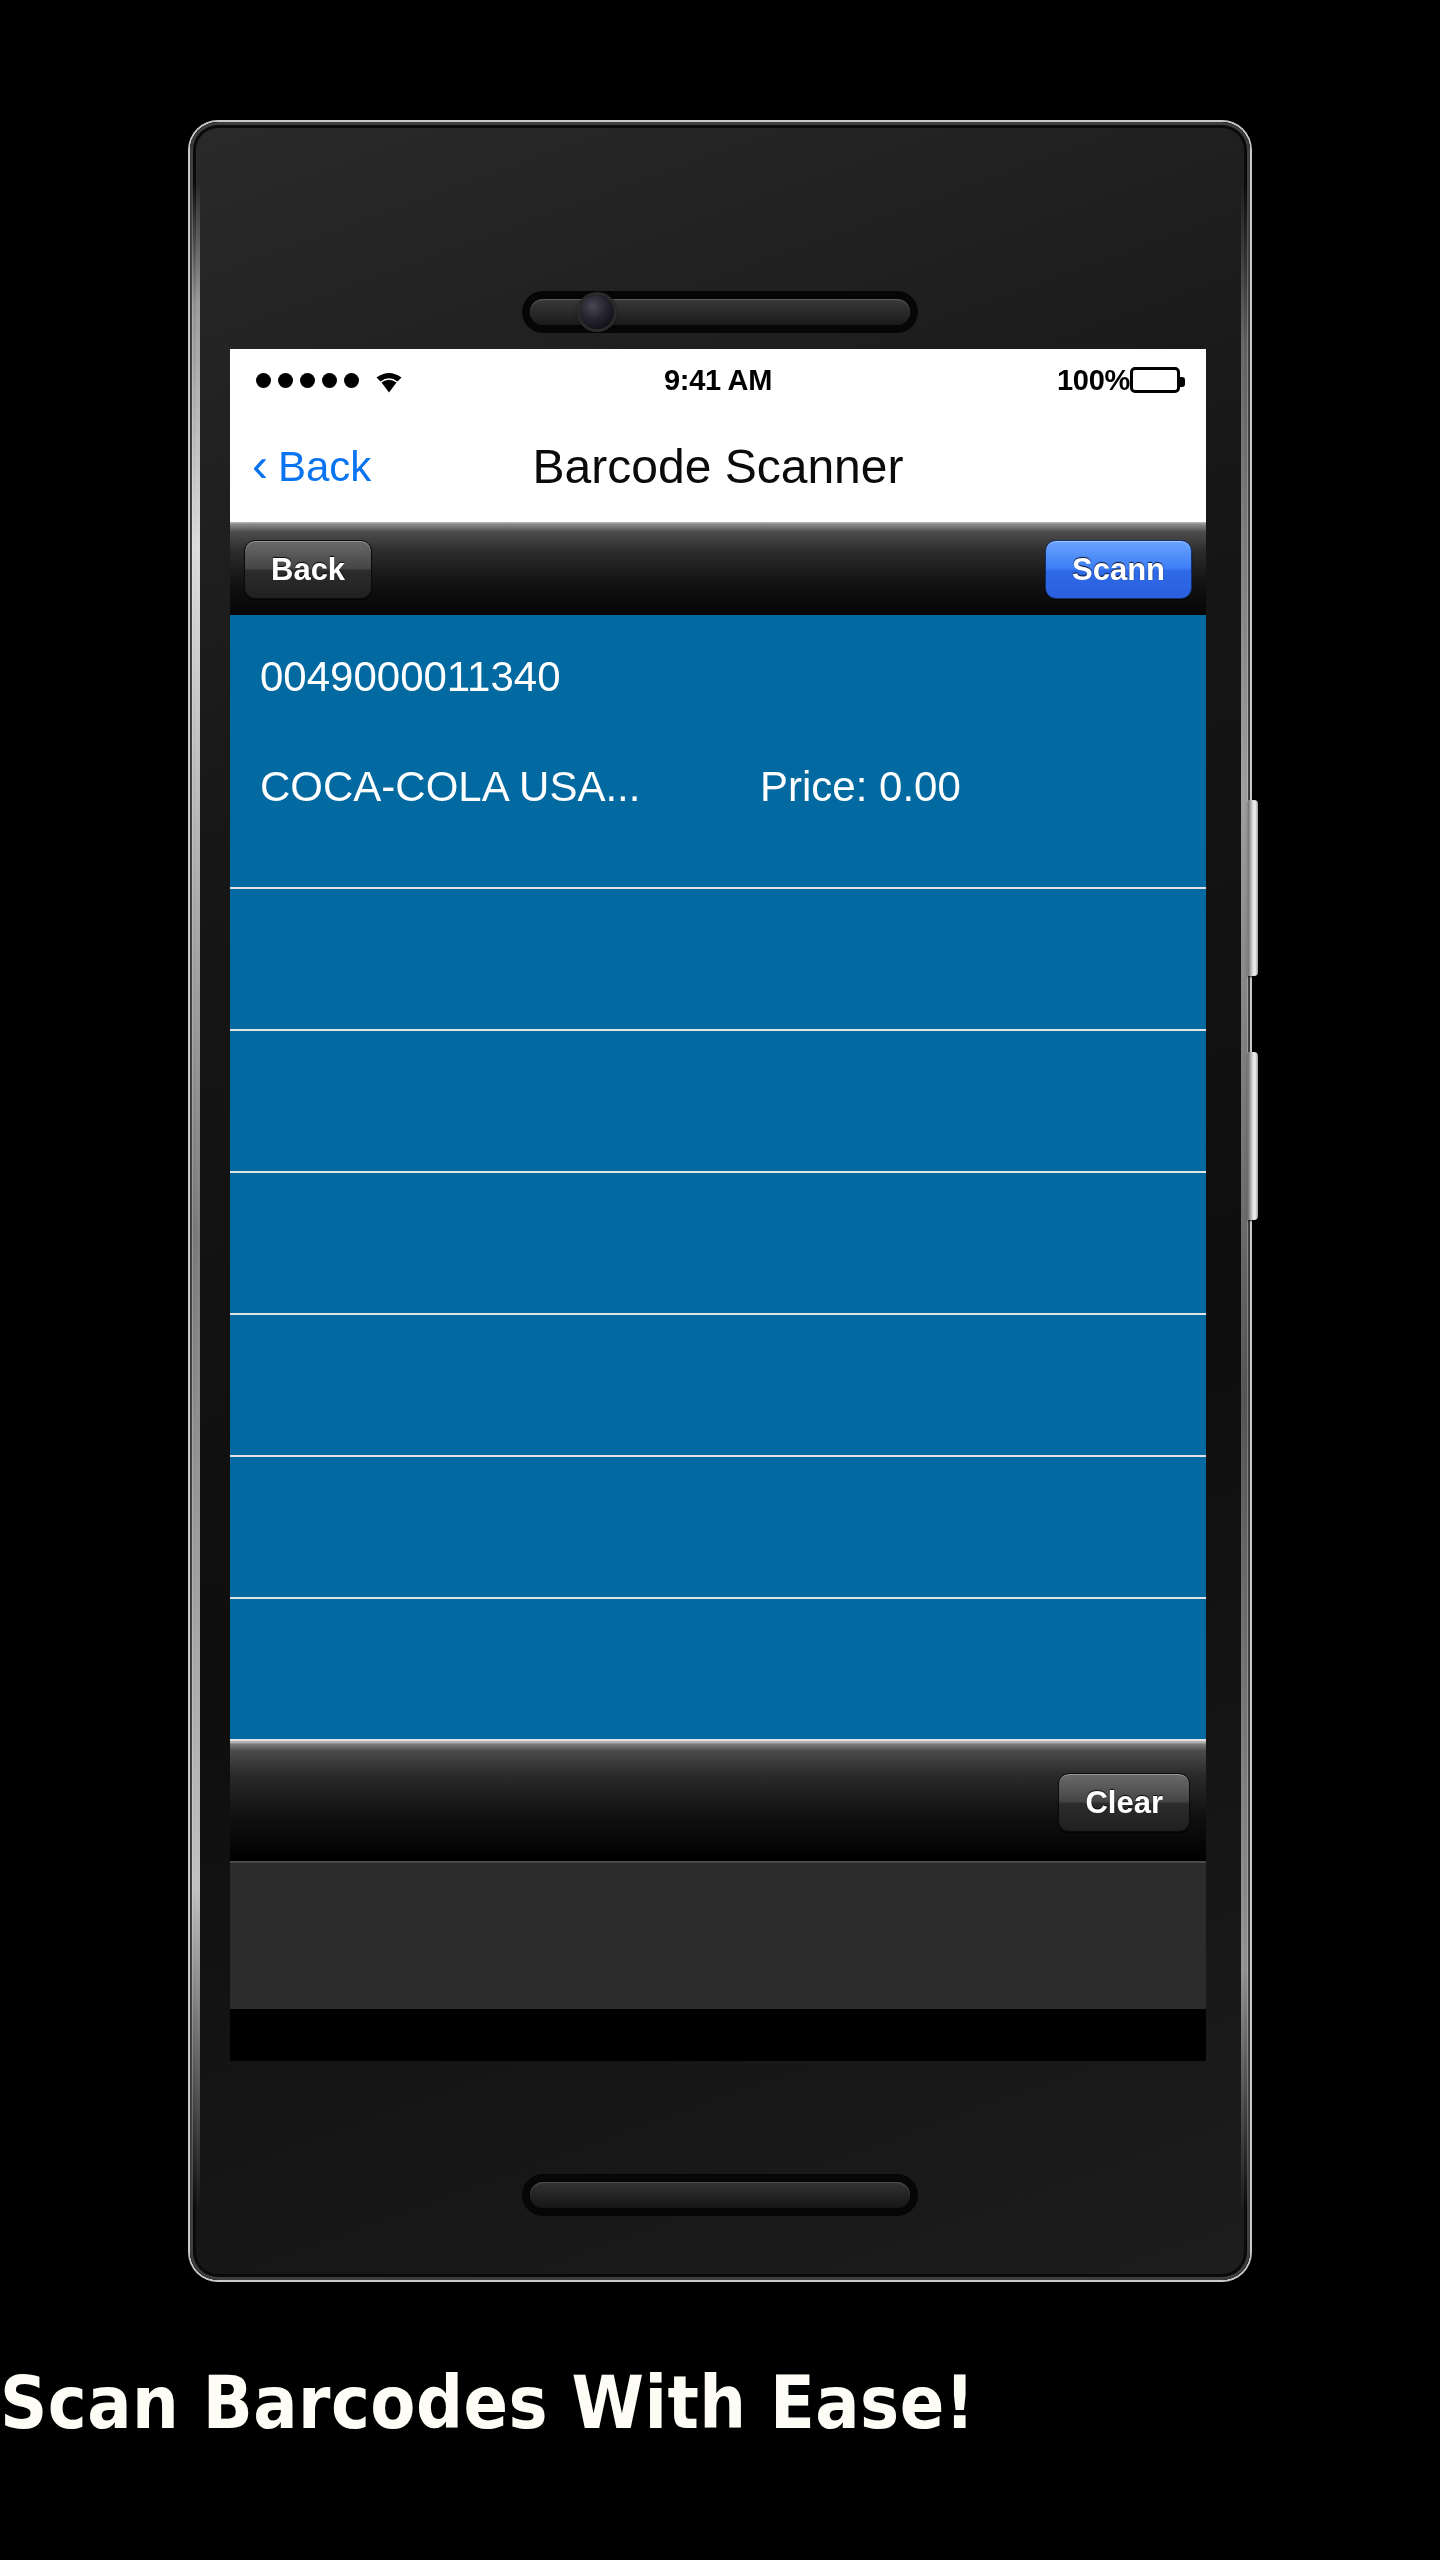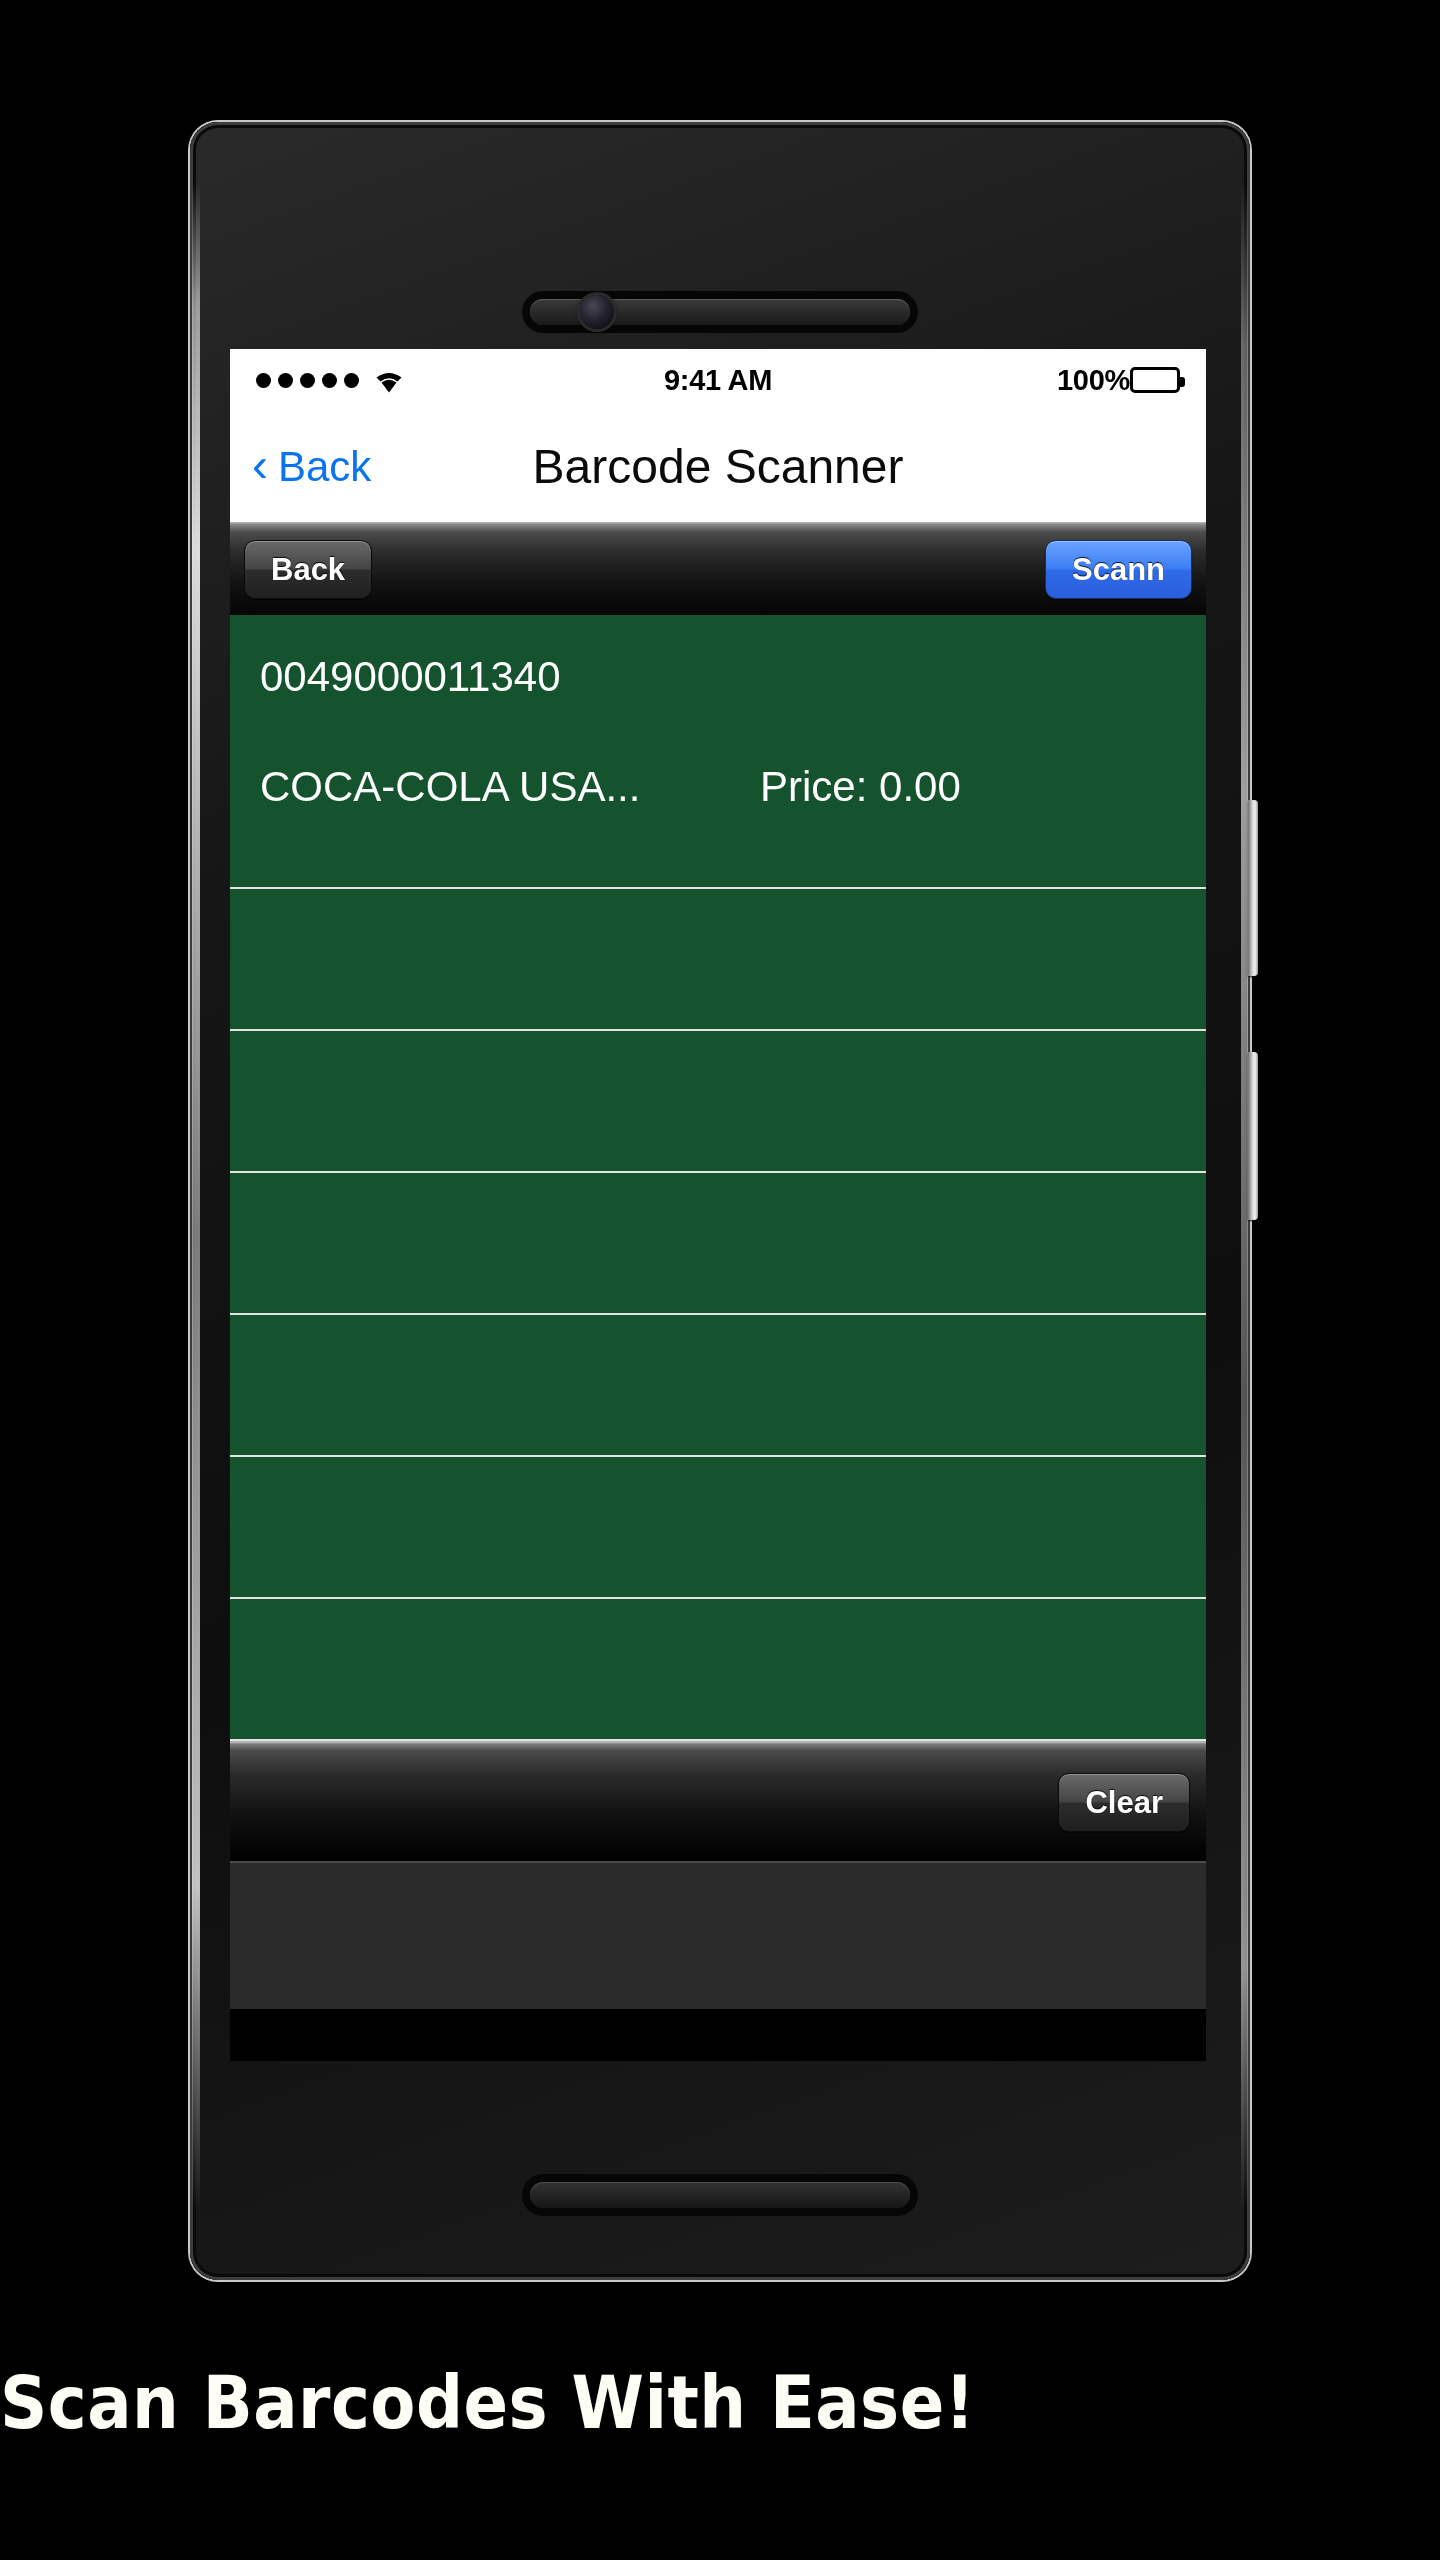--- a/index.html
+++ b/index.html
@@ -243,21 +243,21 @@
   
   #list-area {
     position: relative;
     background: #b3b3b3;
     height: 1128px;
     overflow: hidden;
   }
   .list-row {
     position: relative;
     border-bottom: 2px solid #e3e3e3;
-    background: #14532d;
+    background: #0369a1;
   }
   .list-row.filled {
     height: 274px;
     padding: 38px 30px 0 30px;
   }
   .list-row.empty { height: 142px; }
   .row-barcode {
     font-size: 42px;
     color: #ffffff;
     letter-spacing: 0px;

